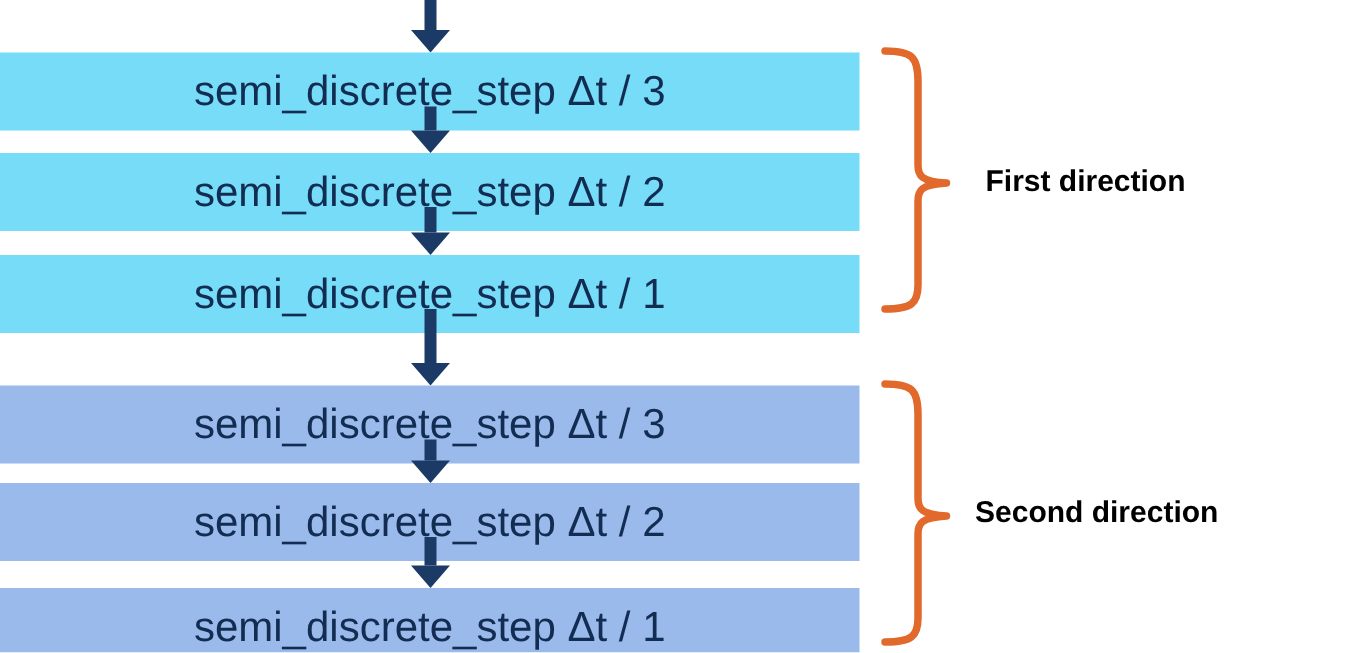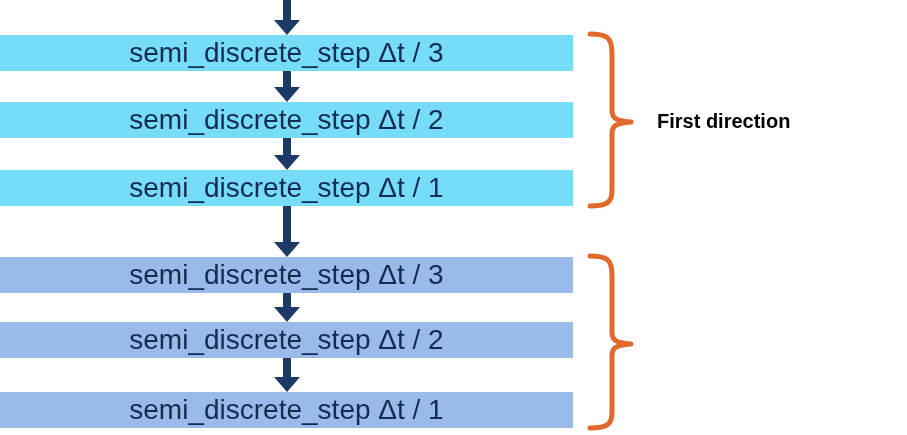--- a/index.html
+++ b/index.html
@@ -13,21 +13,21 @@
     width: 907px;
     height: 435px;
     background: #ffffff;
     overflow: hidden;
   }
   
   .bar {
     position: absolute;
     left: 0;
     width: 573px;
-    height: 36px;
+    height: 52px;
     display: flex;
     align-items: center;
     justify-content: center;
     font-size: 28px;
     line-height: 36px;
     color: var(--bar-text, #122c52);
     white-space: nowrap;
   }
   .bar.first  { background: var(--bar-first, #76dcf8); }
   .bar.second { background: var(--bar-second, #9bbaec); }
@@ -140,14 +140,15 @@
   <div class="bar second bar-6">semi_discrete_step Δt / 1</div>
 
   <svg class="bracket bracket-1" viewBox="0 0 50 180" aria-hidden="true">
     <path d="M5,4 C23,4 27,8 27,24 L27,80 C27,87 29,91 46,92 C29,93 27,97 27,104 L27,160 C27,172 23,176 5,176"></path>
   </svg>
   <svg class="bracket bracket-2" viewBox="0 0 50 180" aria-hidden="true">
     <path d="M5,4 C23,4 27,8 27,24 L27,80 C27,87 29,91 46,92 C29,93 27,97 27,104 L27,160 C27,172 23,176 5,176"></path>
   </svg>
 
   <div class="dir-label dir-label-1">First direction</div>
+  <div class="dir-label dir-label-2">Second direction</div>
 
 </div>
 
 </body></html>

